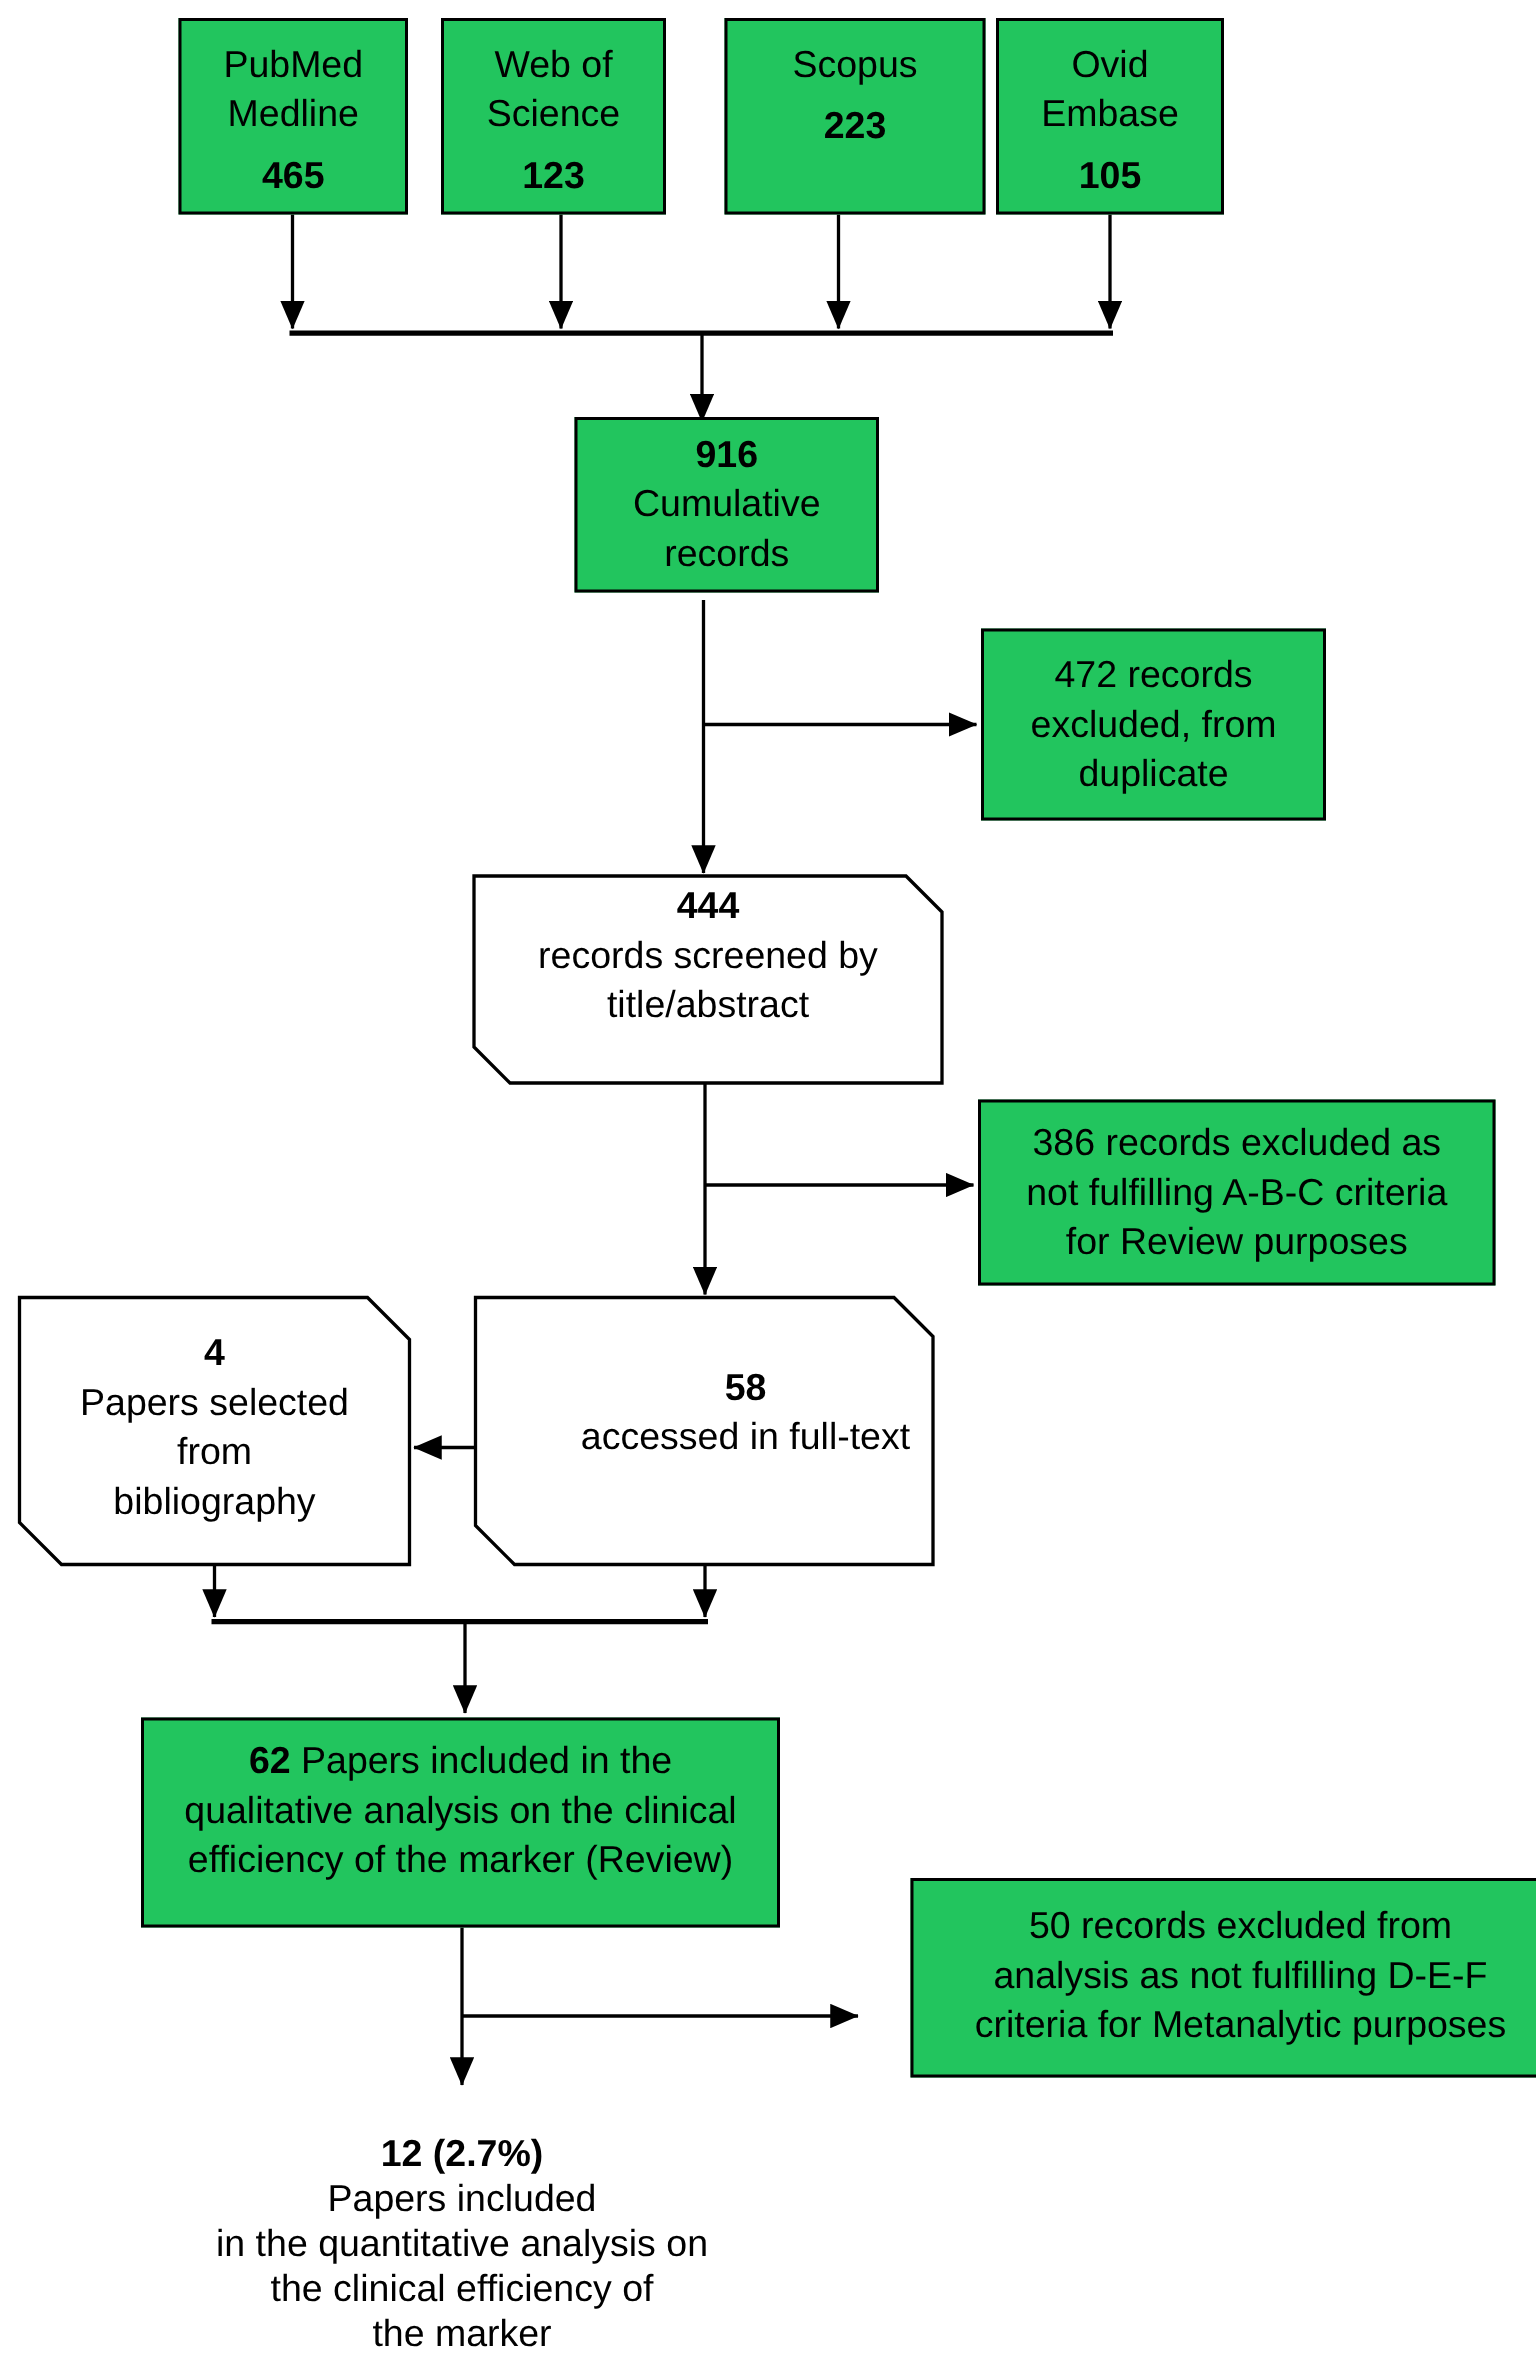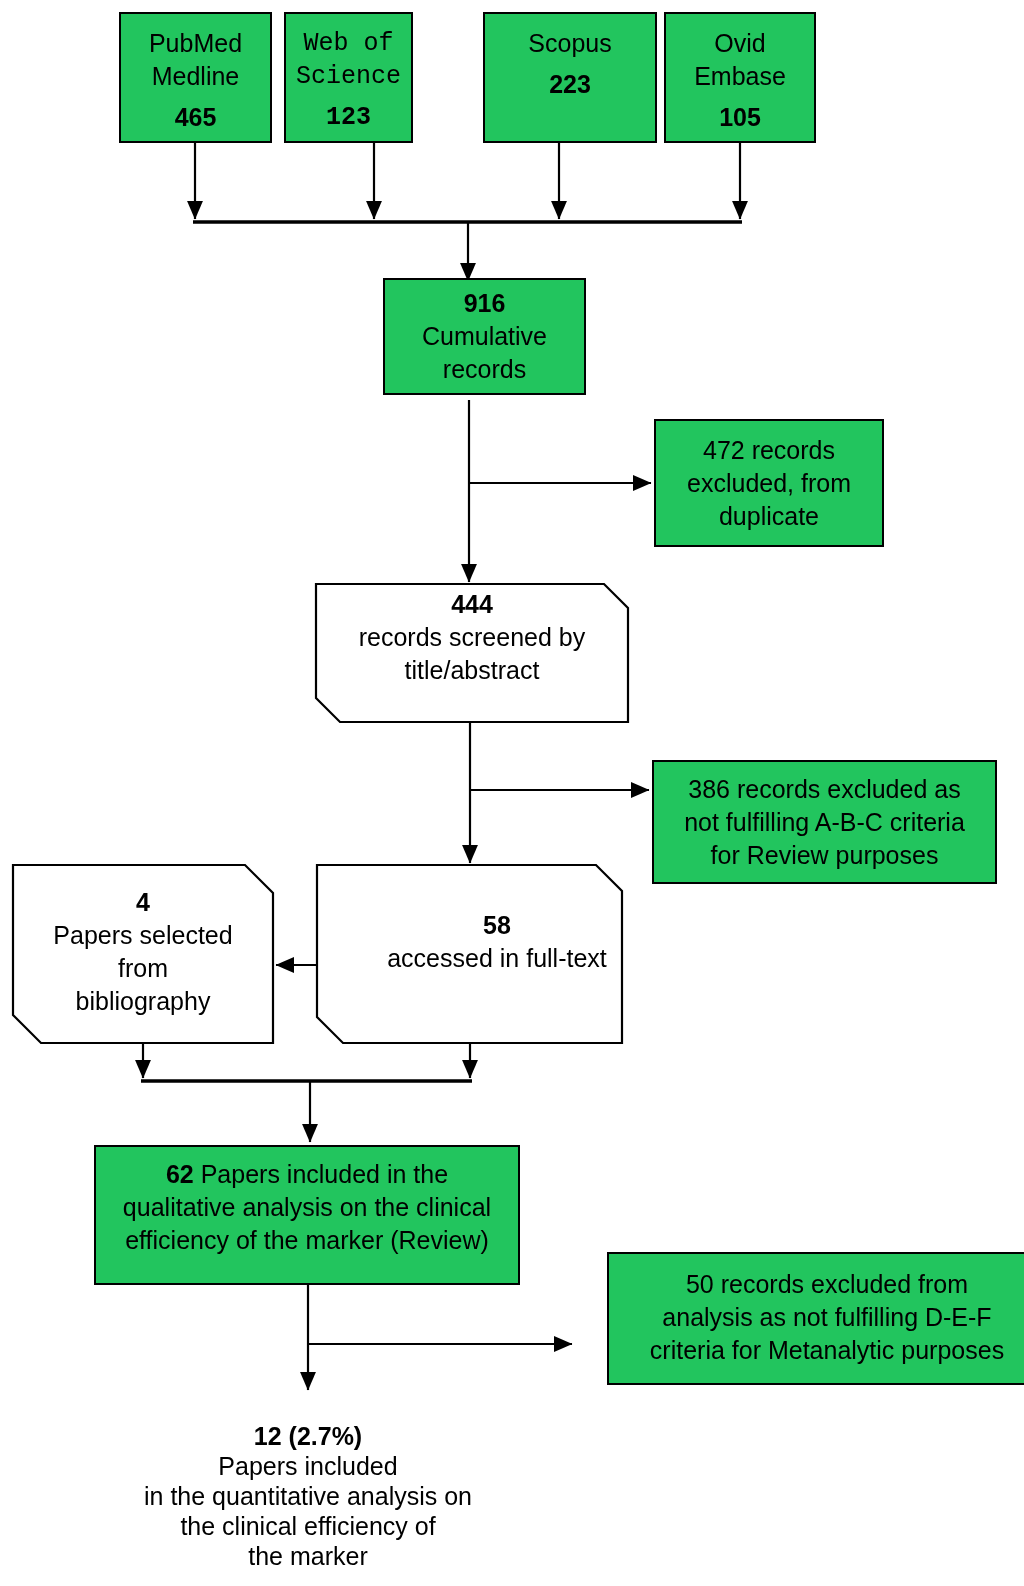--- a/index.html
+++ b/index.html
@@ -11,27 +11,27 @@
   .box{
     position:absolute;box-sizing:border-box;border:2px solid #000;background:#22c55e;
     text-align:center;font-size:25px;line-height:33px;
   }
   .box .line{white-space:nowrap;}
   .count{font-weight:700;}
   .notched{border:none;background:transparent;}
   .src{padding-top:13px;}
   .src .count{margin-top:8px;}
   #src1{left:119px;top:12px;width:153px;height:131px;}
-  #src2{left:284px;top:12px;width:129px;height:131px;font-family:Liberation Mono, monospace;}
+  #src2{left:294px;top:12px;width:150px;height:131px;}
   #src3{left:483px;top:12px;width:174px;height:131px;}
   #src4{left:664px;top:12px;width:152px;height:131px;}
   #b916{left:383px;top:278px;width:203px;height:117px;padding-top:7px;}
   #b472{left:654px;top:419px;width:230px;height:128px;padding-top:13px;}
   #t444{left:316px;top:584px;width:312px;height:118px;padding-top:4px;}
-  #b386{left:652px;top:733px;width:345px;height:124px;padding-top:11px;margin-top:27px;}
+  #b386{left:652px;top:733px;width:345px;height:124px;padding-top:11px;}
   #t4{left:13px;top:865px;width:260px;height:178px;padding-top:21px;}
   #t58{left:317px;top:865px;width:360px;height:178px;margin-top:44px;}
   #b62{left:94px;top:1145px;width:426px;height:140px;padding-top:11px;}
   #b50{left:575px;top:1252px;width:440px;height:133px;padding-top:14px;margin-left:32px;}
   #final{
     position:absolute;left:88px;top:1421px;width:440px;text-align:center;
     font-size:25px;line-height:30px;
   }
 </style>
 </head>

